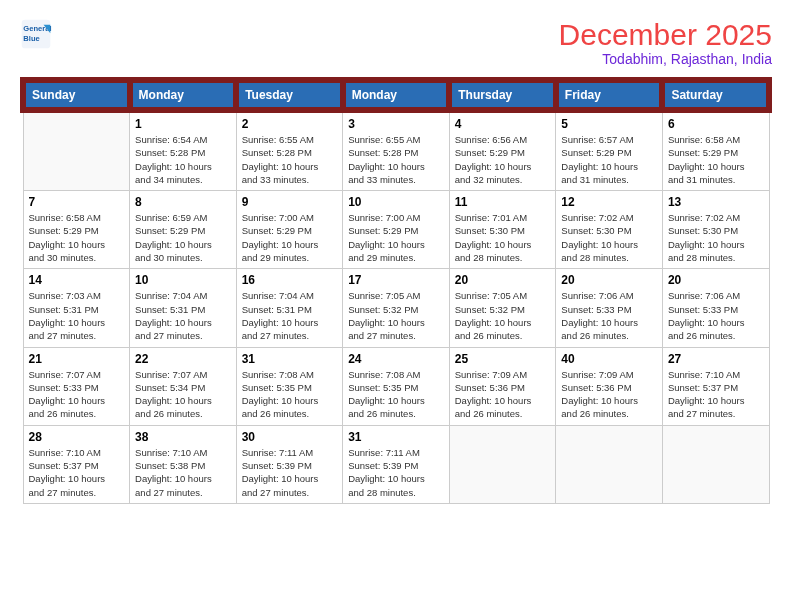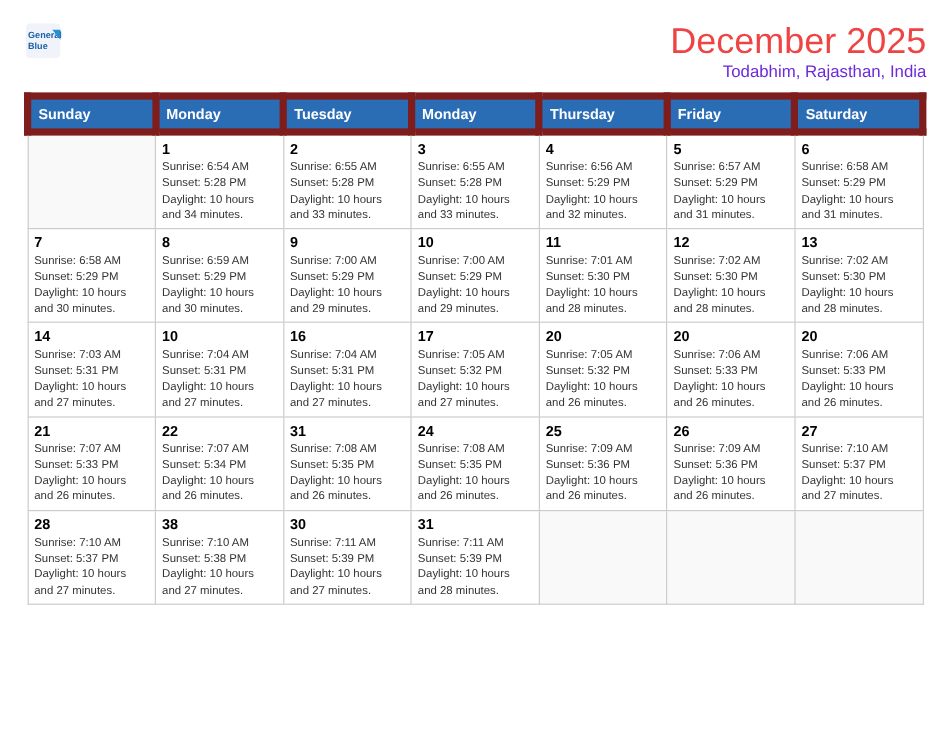--- a/index.html
+++ b/index.html
@@ -219,21 +219,21 @@
           </td>
           <td>
             <span class="day-num">24</span>
             <div class="day-info">Sunrise: 7:08 AM<br>Sunset: 5:35 PM<br>Daylight: 10 hours<br>and 26 minutes.</div>
           </td>
           <td>
             <span class="day-num">25</span>
             <div class="day-info">Sunrise: 7:09 AM<br>Sunset: 5:36 PM<br>Daylight: 10 hours<br>and 26 minutes.</div>
           </td>
           <td>
-            <span class="day-num">26</span>
+            <span class="day-num">40</span>
             <div class="day-info">Sunrise: 7:09 AM<br>Sunset: 5:36 PM<br>Daylight: 10 hours<br>and 26 minutes.</div>
           </td>
           <td>
             <span class="day-num">27</span>
             <div class="day-info">Sunrise: 7:10 AM<br>Sunset: 5:37 PM<br>Daylight: 10 hours<br>and 27 minutes.</div>
           </td>
         </tr>
         <tr class="last-row">
           <td>
             <span class="day-num">28</span>

